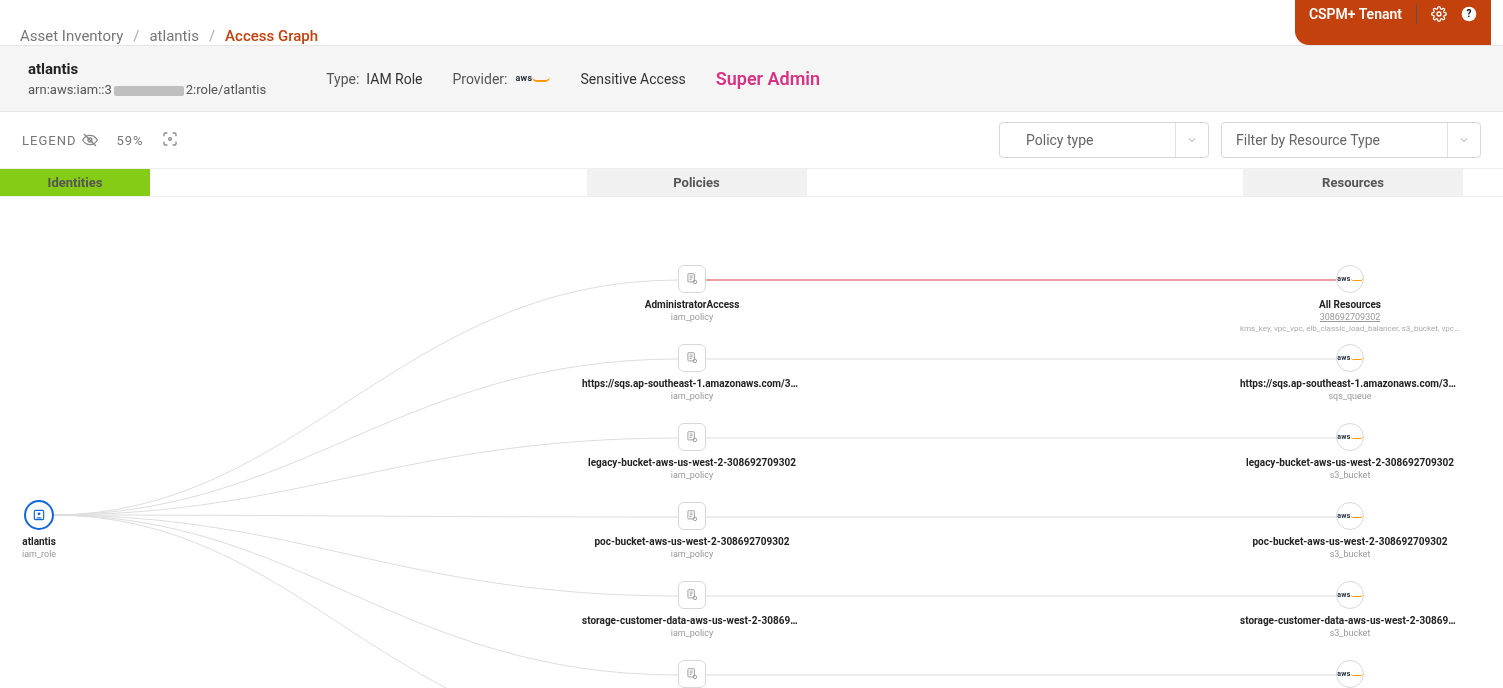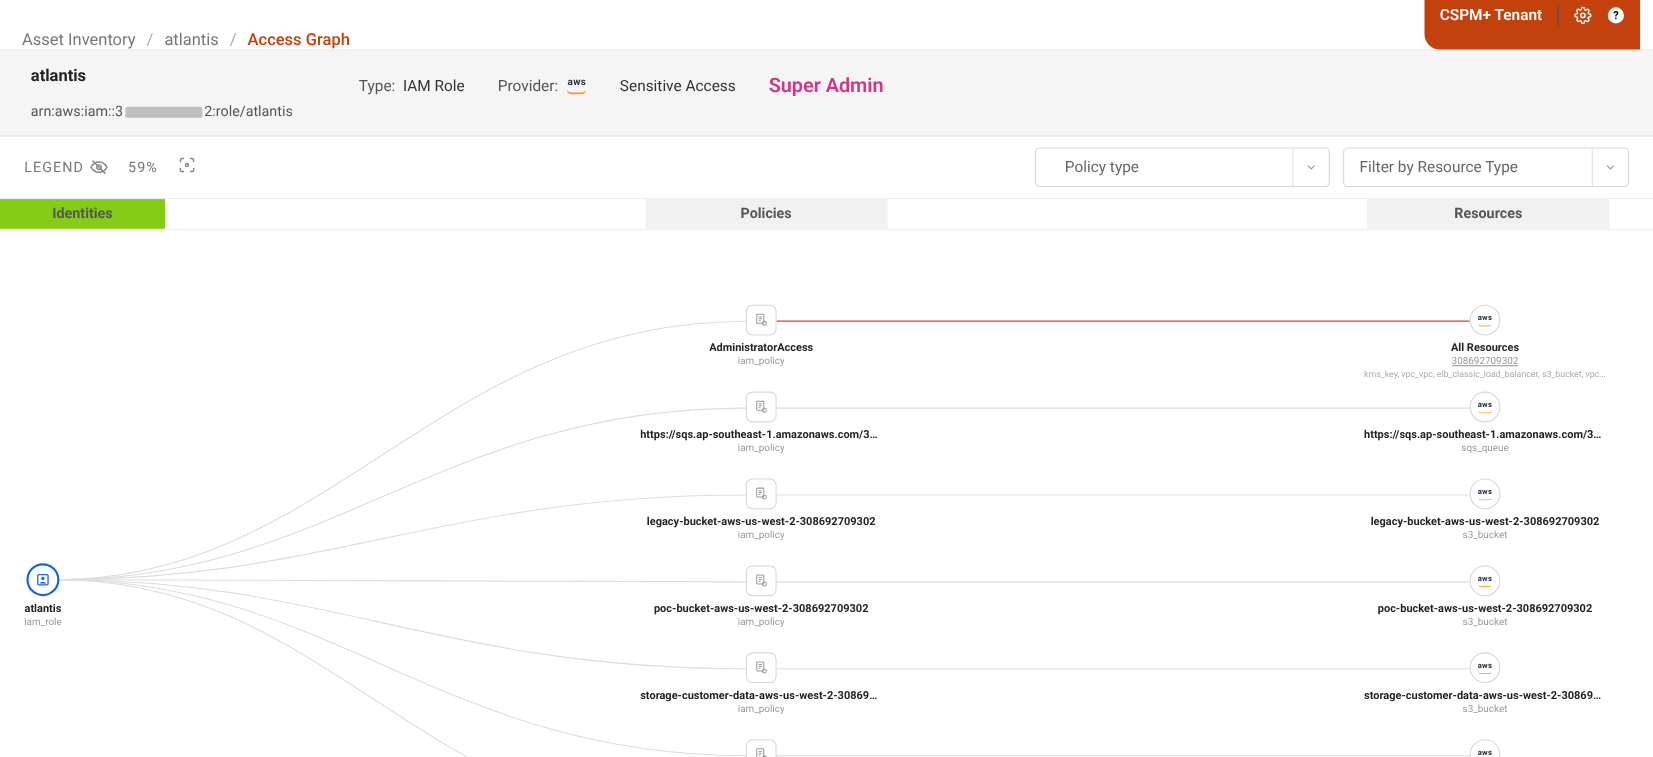--- a/index.html
+++ b/index.html
@@ -8,34 +8,34 @@
   .breadcrumb { display: flex; align-items: center; gap: 10px; color: #777; font-size: 15px; }
   .breadcrumb .sep { color: #aaa; }
   .breadcrumb .current { color: #c2410c; font-weight: 500; }
   .breadcrumb a { color: #777; text-decoration: none; }
   .tenant { display: flex; align-items: center; background: #c2410c; color: #fff; border-radius: 0 0 0 14px; padding: 0 14px; height: 62px; gap: 14px; }
   .tenant-label { font-weight: 600; font-size: 14px; }
   .tenant .icbtn { color: #fff; cursor: pointer; display: flex; align-items: center; }
   .tenant .divider { width:1px; height:20px; background:#555; }
   .infobar { background: #f5f5f5; border-bottom: 1px solid #e5e5e5; padding: 14px 28px; display: flex; align-items: flex-start; gap: 60px; }
   .infobar .title { font-weight: 700; font-size: 15px; color:#222; }
-  .infobar .arn { color: #555; font-size: 13px; margin-top:16px; }
+  .infobar .arn { color: #555; font-size: 13px; margin-top:4px; }
   .arn-redact { display:inline-block; width:70px; height:10px; background:#bfbfbf; border-radius:2px; vertical-align:middle; margin:0 2px; }
   .meta { display:flex; align-items:center; gap:30px; padding-top:8px; font-size:14px; color:#333; }
   .meta .lbl { color:#555; }
   .badge-pink { color:#d63384; font-weight:600; font-size:18px; }
-  .aws-chip { display:inline-flex; flex-direction:column; align-items:center; font-size:9px; color:#232f3e; line-height:1;text-align:center; }
+  .aws-chip { display:inline-flex; flex-direction:row; align-items:center; font-size:9px; color:#232f3e; line-height:1;text-align:center; }
   .aws-chip .txt { font-weight:700; letter-spacing:0.3px; }
   .aws-chip .smile { width:18px; height:5px; border-bottom:2px solid #ff9900; border-radius:0 0 12px 12px; margin-top:1px; }
   .toolbar { display:flex; align-items:center; justify-content:space-between; padding:10px 22px; border-bottom:1px solid #eee; }
   .toolbar-left { display:flex; align-items:center; gap:18px; color:#777; font-size:13px; letter-spacing:1px; }
   .toolbar-left .legend { display:flex; align-items:center; gap:6px; }
   .toolbar-right { display:flex; gap:12px; }
   .select { display:flex; align-items:center; justify-content:space-between; border:1px solid #d7d7d7; border-radius:4px; height:36px; padding:0 10px 0 14px; color:#666; font-size:14px; background:#fff; cursor:pointer; }
-  .select.small { width:268px;padding-left:26px; }
+  .select.small { width:210px;padding-left:26px; }
   .select.medium { width:260px; }
   .chev { margin-left:8px; border-left:1px solid #e2e2e2; padding-left:10px; display:flex; align-items:center; height:100%; }
   .col-headers { display:flex; border-bottom:1px solid #eee; }
   .col-h { font-size:13px; font-weight:700; color:#555; padding:6px 0; }
   .ch1 { width:150px; background:#84cc16; text-align:center; }
   .spacer { flex:1; }
   .ch2 { width:220px; background:#f1f1f1; text-align:center; }
   .ch3 { width:220px; background:#f1f1f1; text-align:center; }
   .canvas { position:relative; height:520px; overflow:hidden; }
   svg.edges { position:absolute; inset:0; width:100%; height:100%; }

